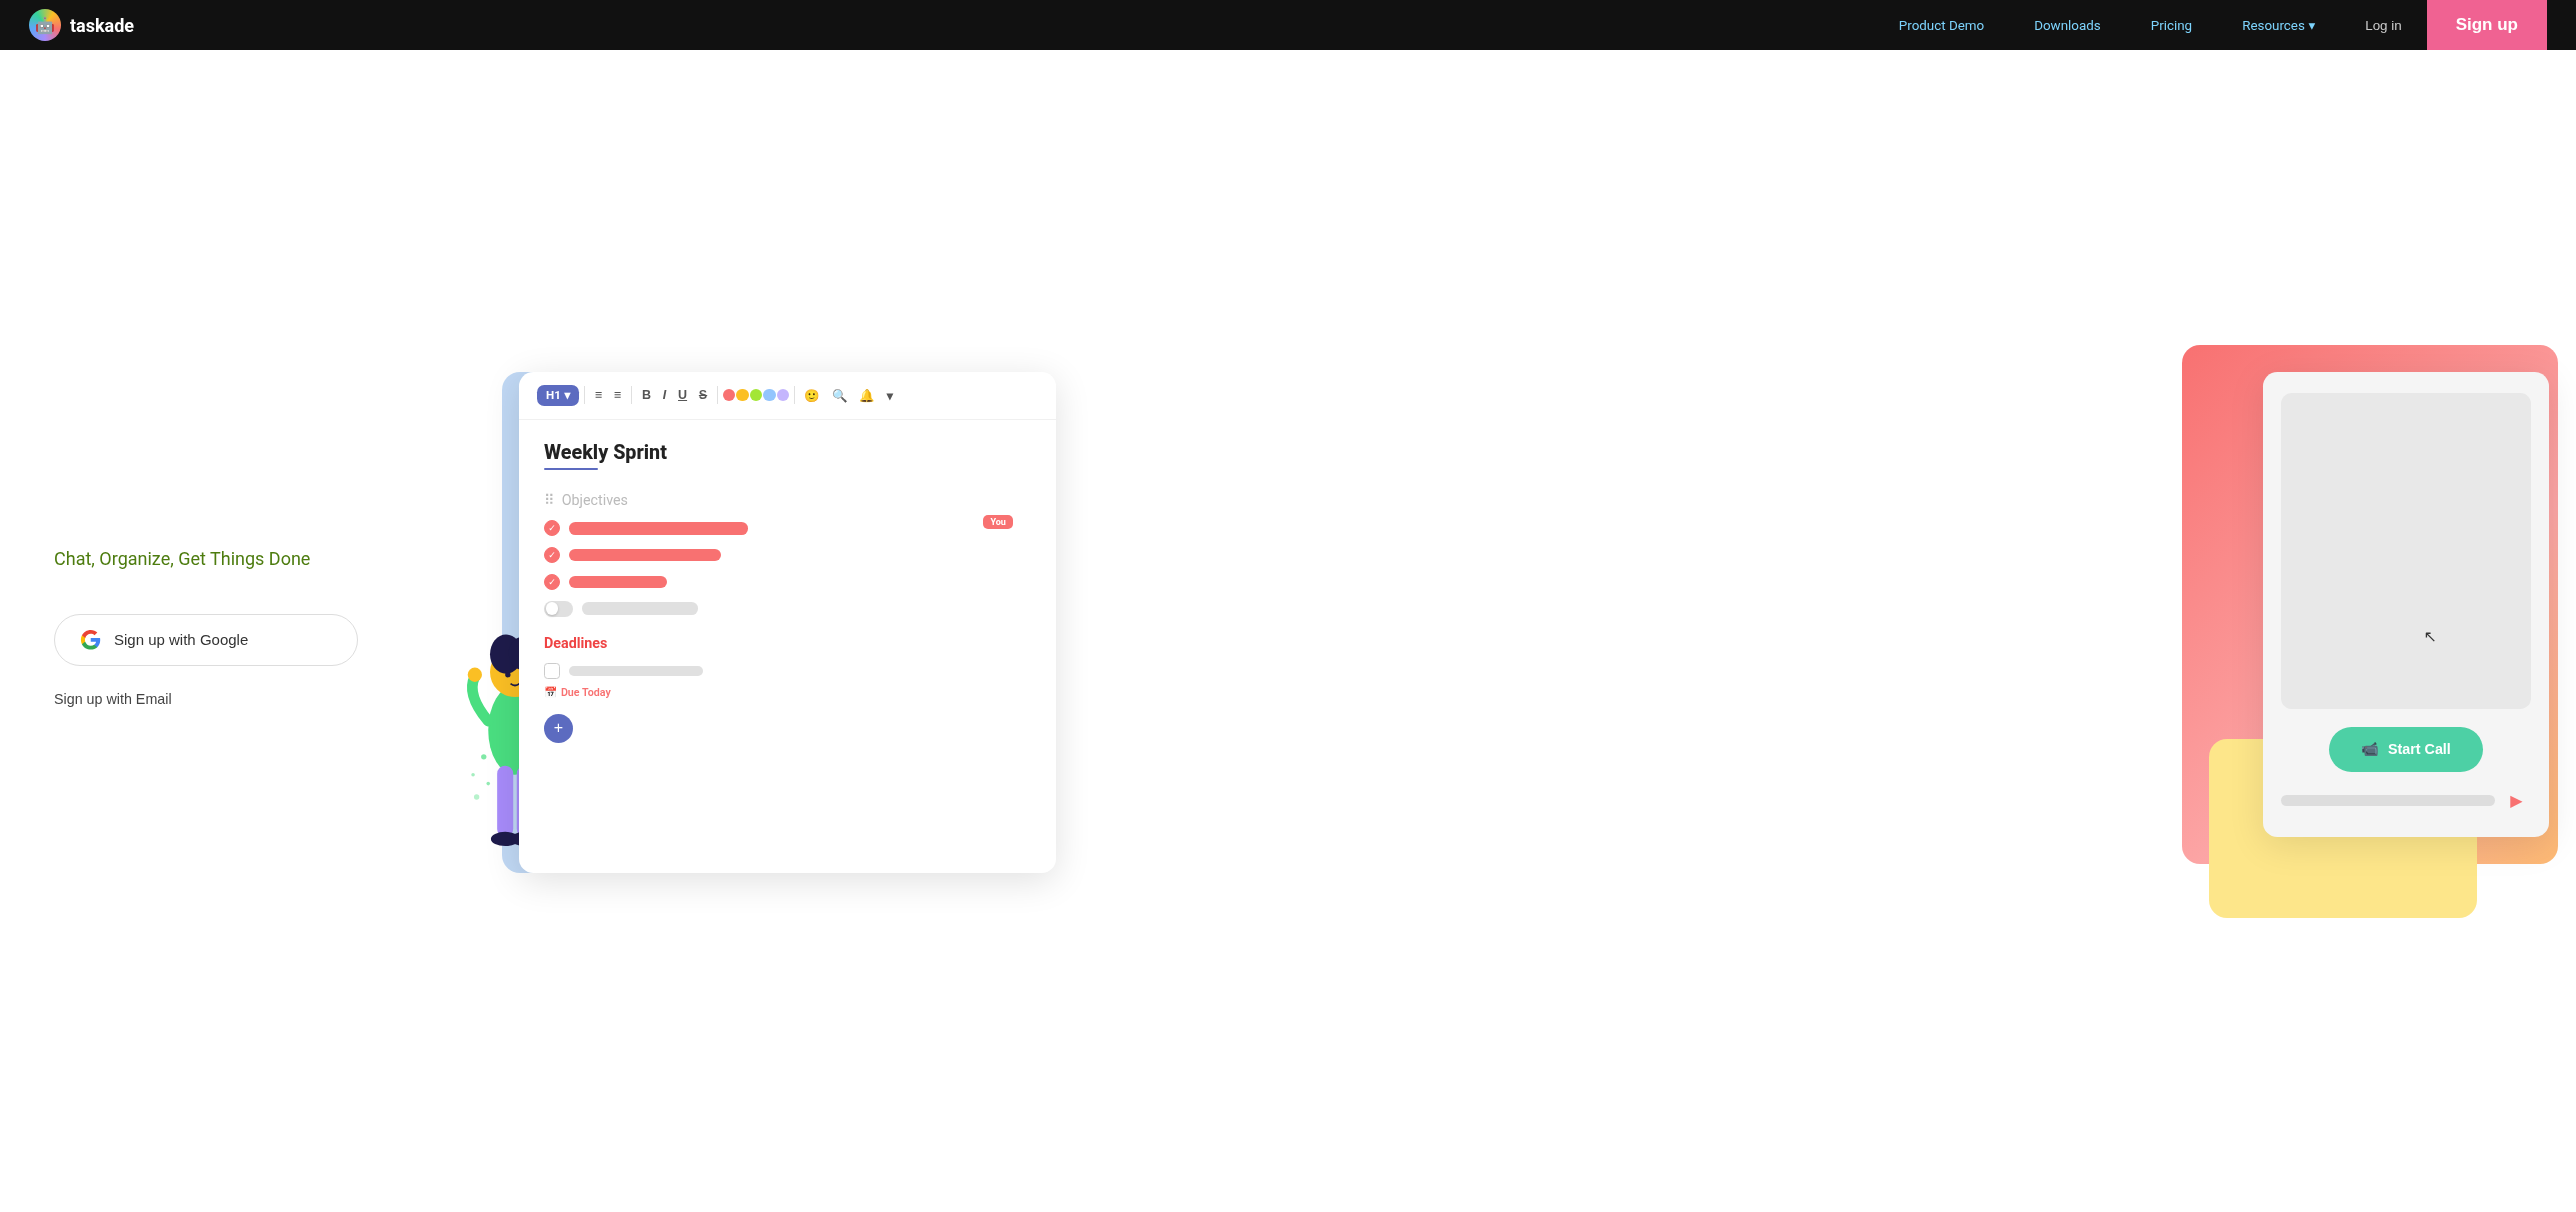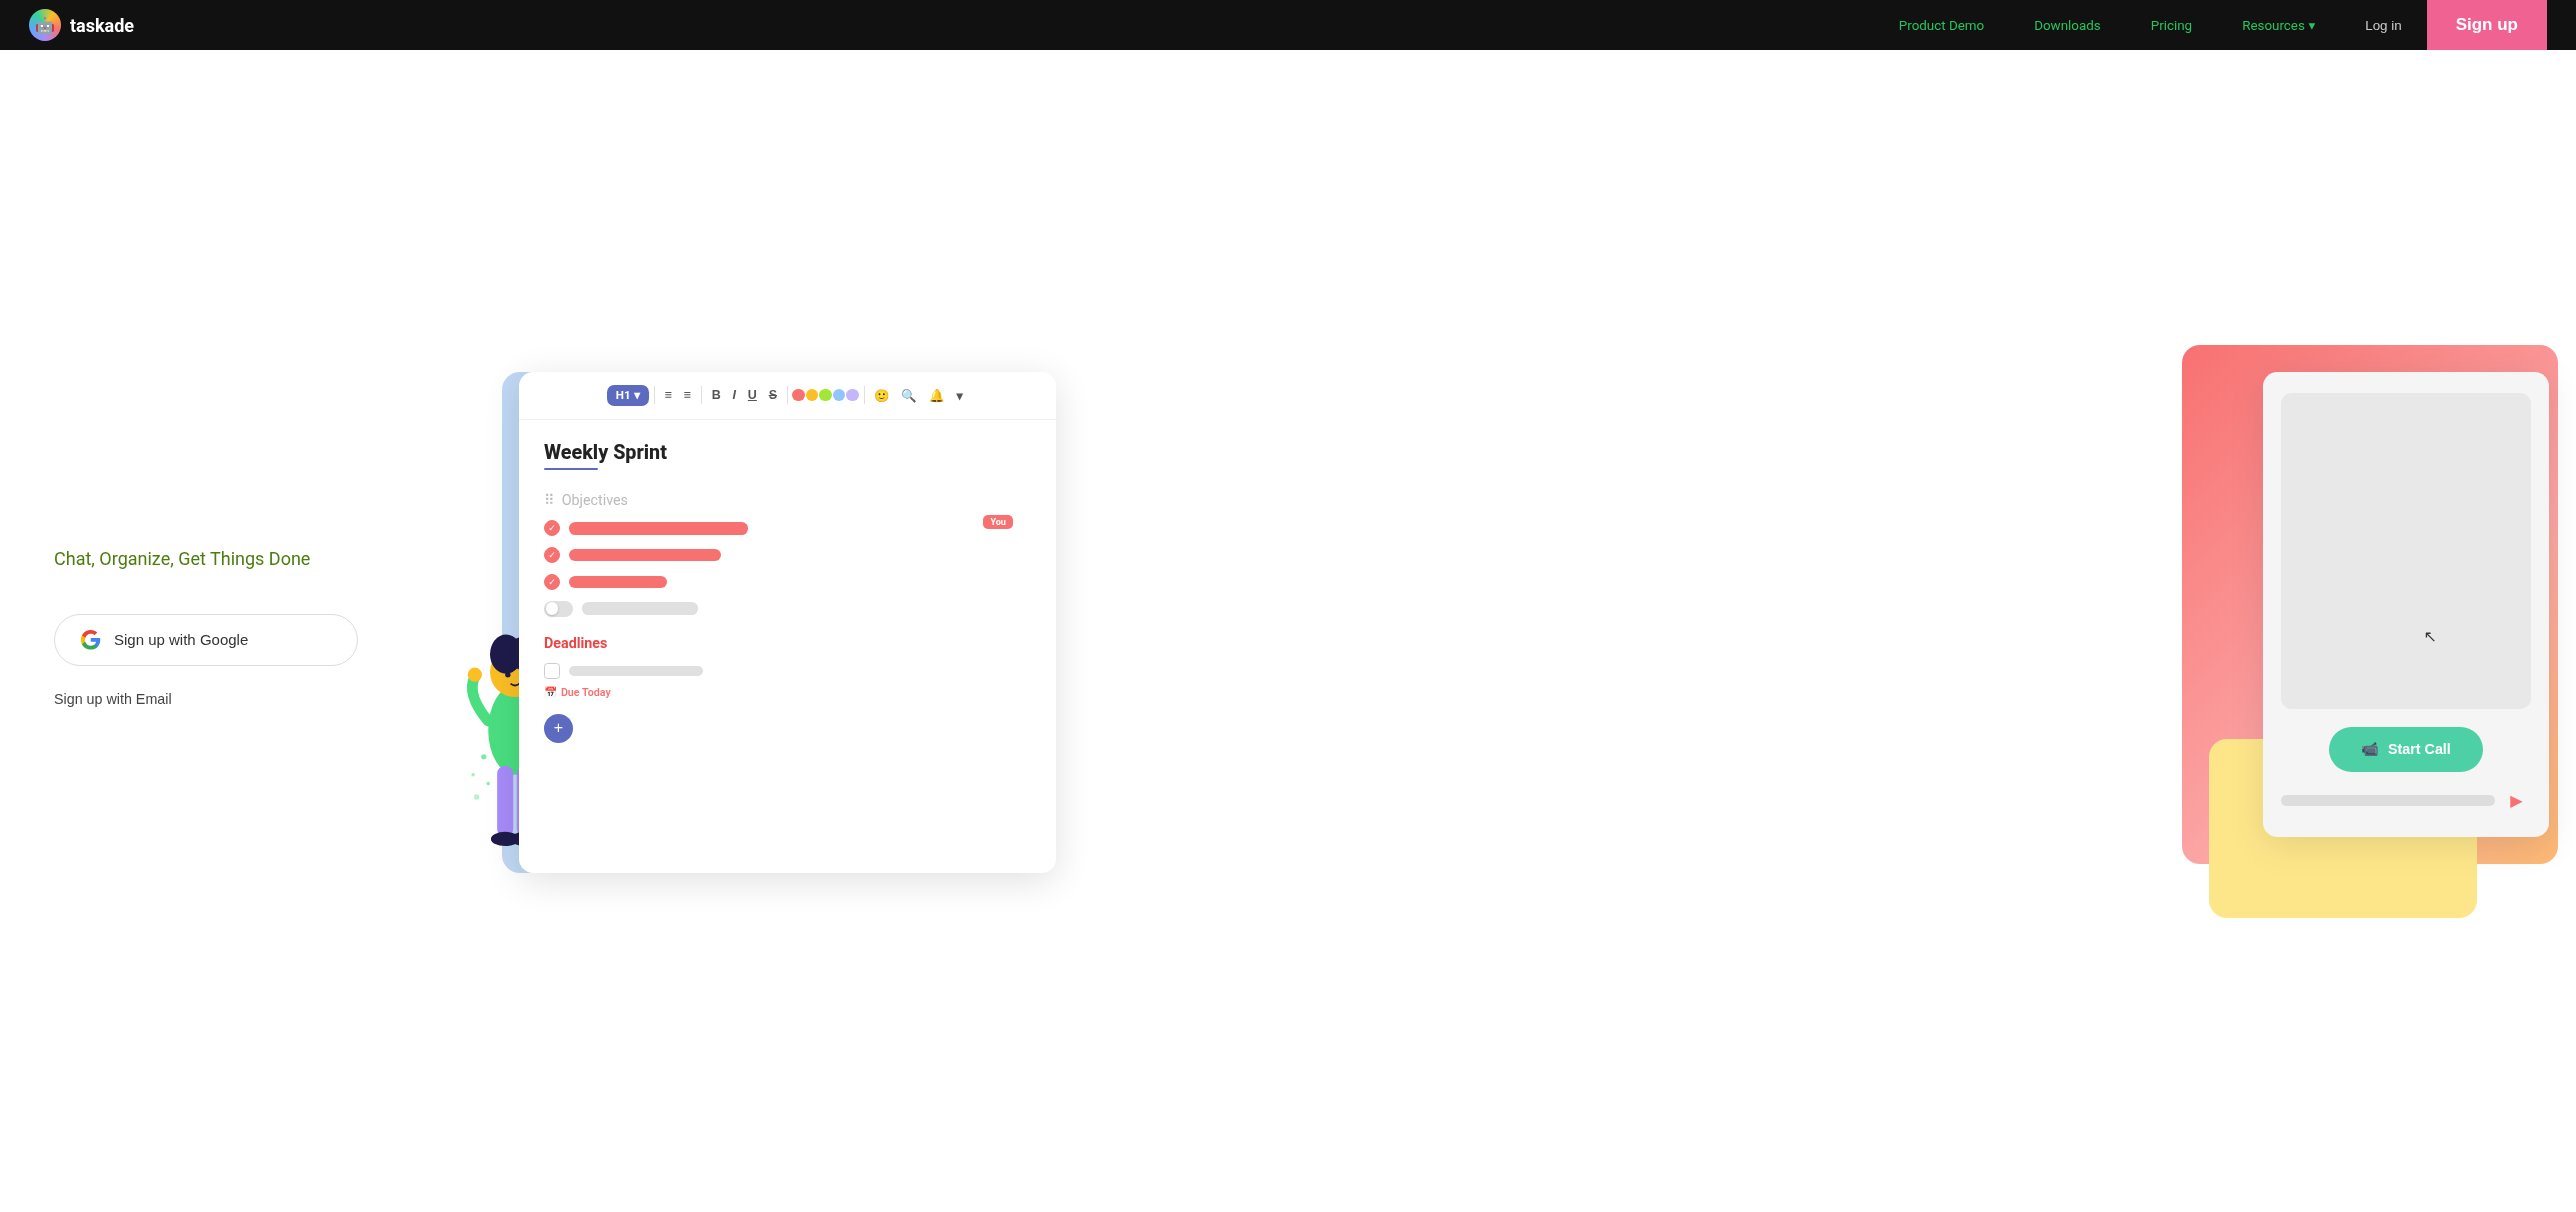--- a/index.html
+++ b/index.html
@@ -34,21 +34,21 @@
       align-items: center;
       justify-content: center;
       font-size: 16px;
     }
     .nav-links {
       display: flex;
       align-items: center;
       gap: 0;
     }
     .nav-link {
-      color: #22c55e;
+      color: #7dd3fc;
       text-decoration: none;
       font-size: 13.4px;
       padding: 0 25px;
       height: 50px;
       display: flex;
       align-items: center;
       gap: 3.6px;
     }
     .nav-actions {
       display: flex;
@@ -199,21 +199,20 @@
     }
 
     
     .toolbar {
       display: flex;
       align-items: center;
       gap: 1px;
       padding: 12.5px 18px;
       border-bottom: 0.9px solid #f0f0f0;
       flex-wrap: wrap;
-      justify-content: center;
     }
     .toolbar-h1 {
       background: #5c6bc0;
       color: #fff;
       border-radius: 7.2px;
       padding: 3.6px 9px;
       font-size: 11.6px;
       font-weight: 700;
       display: flex;
       align-items: center;

